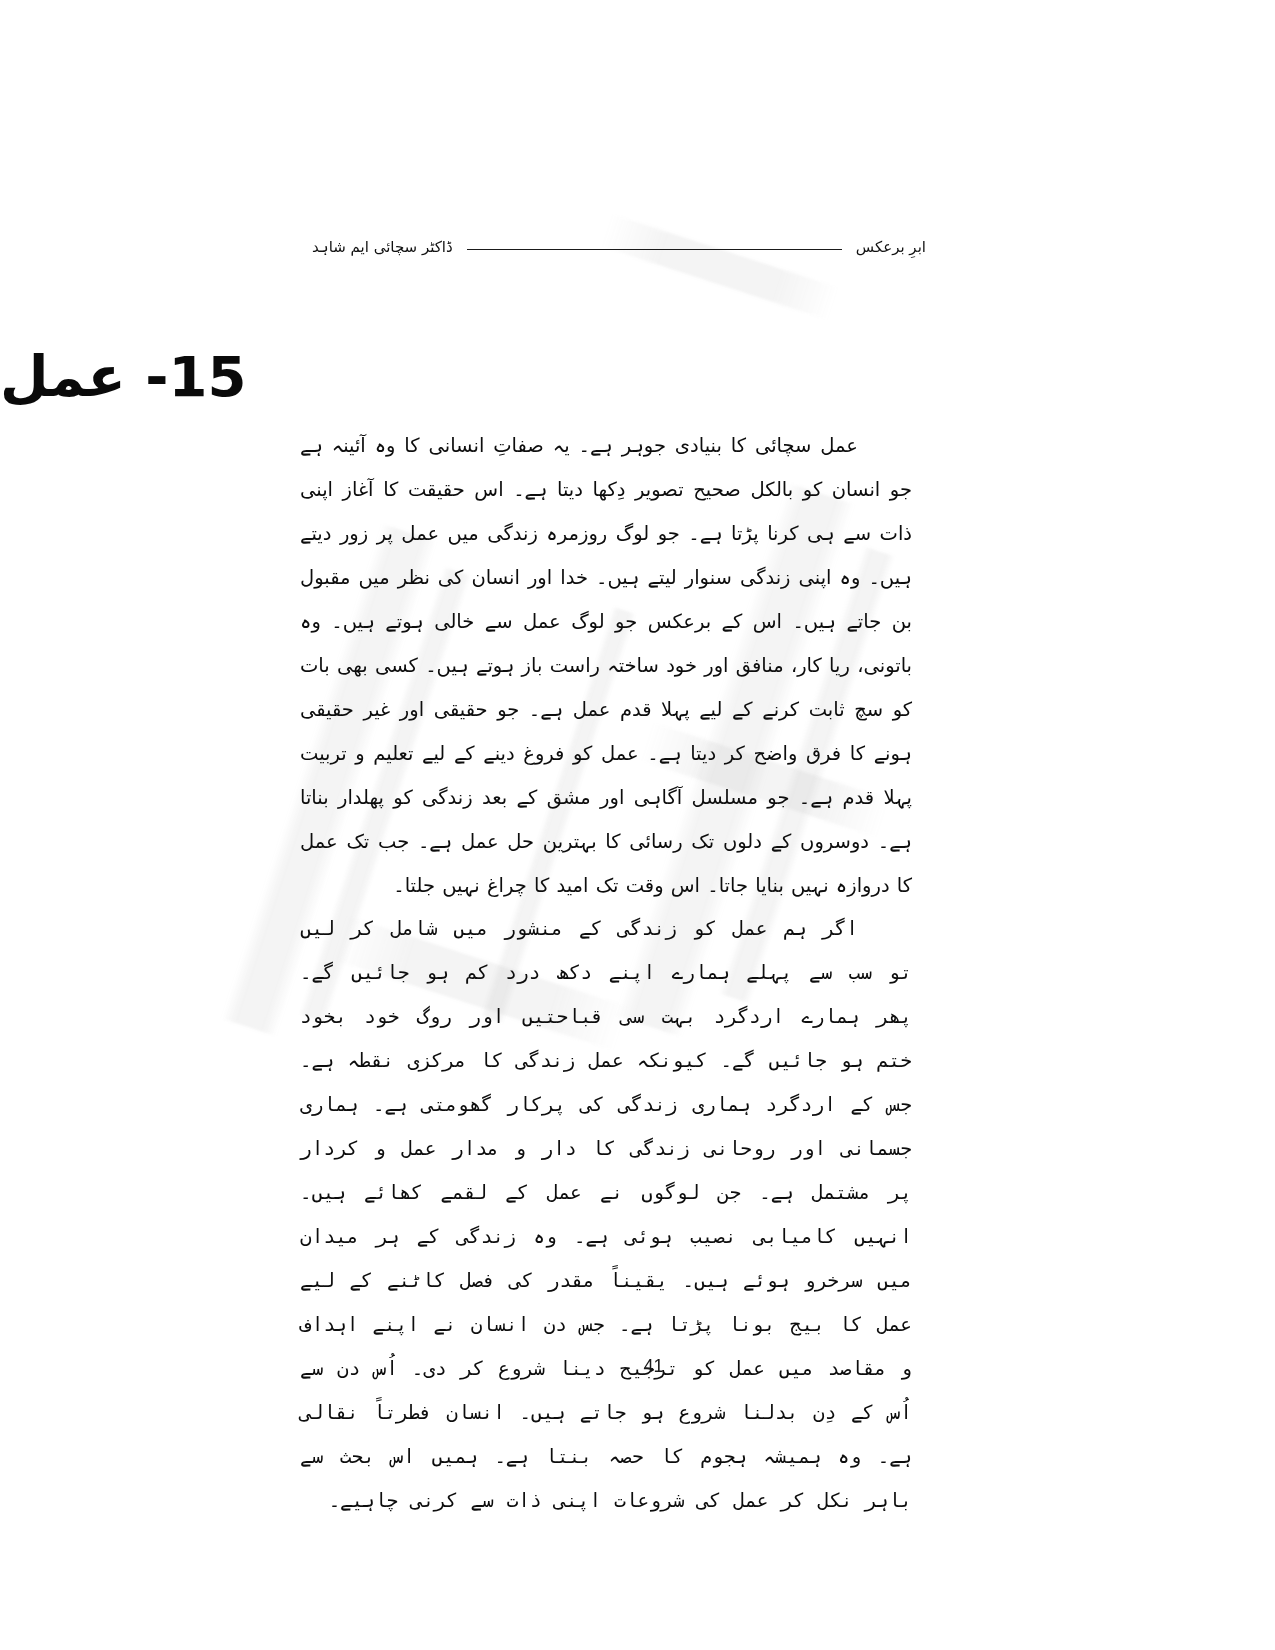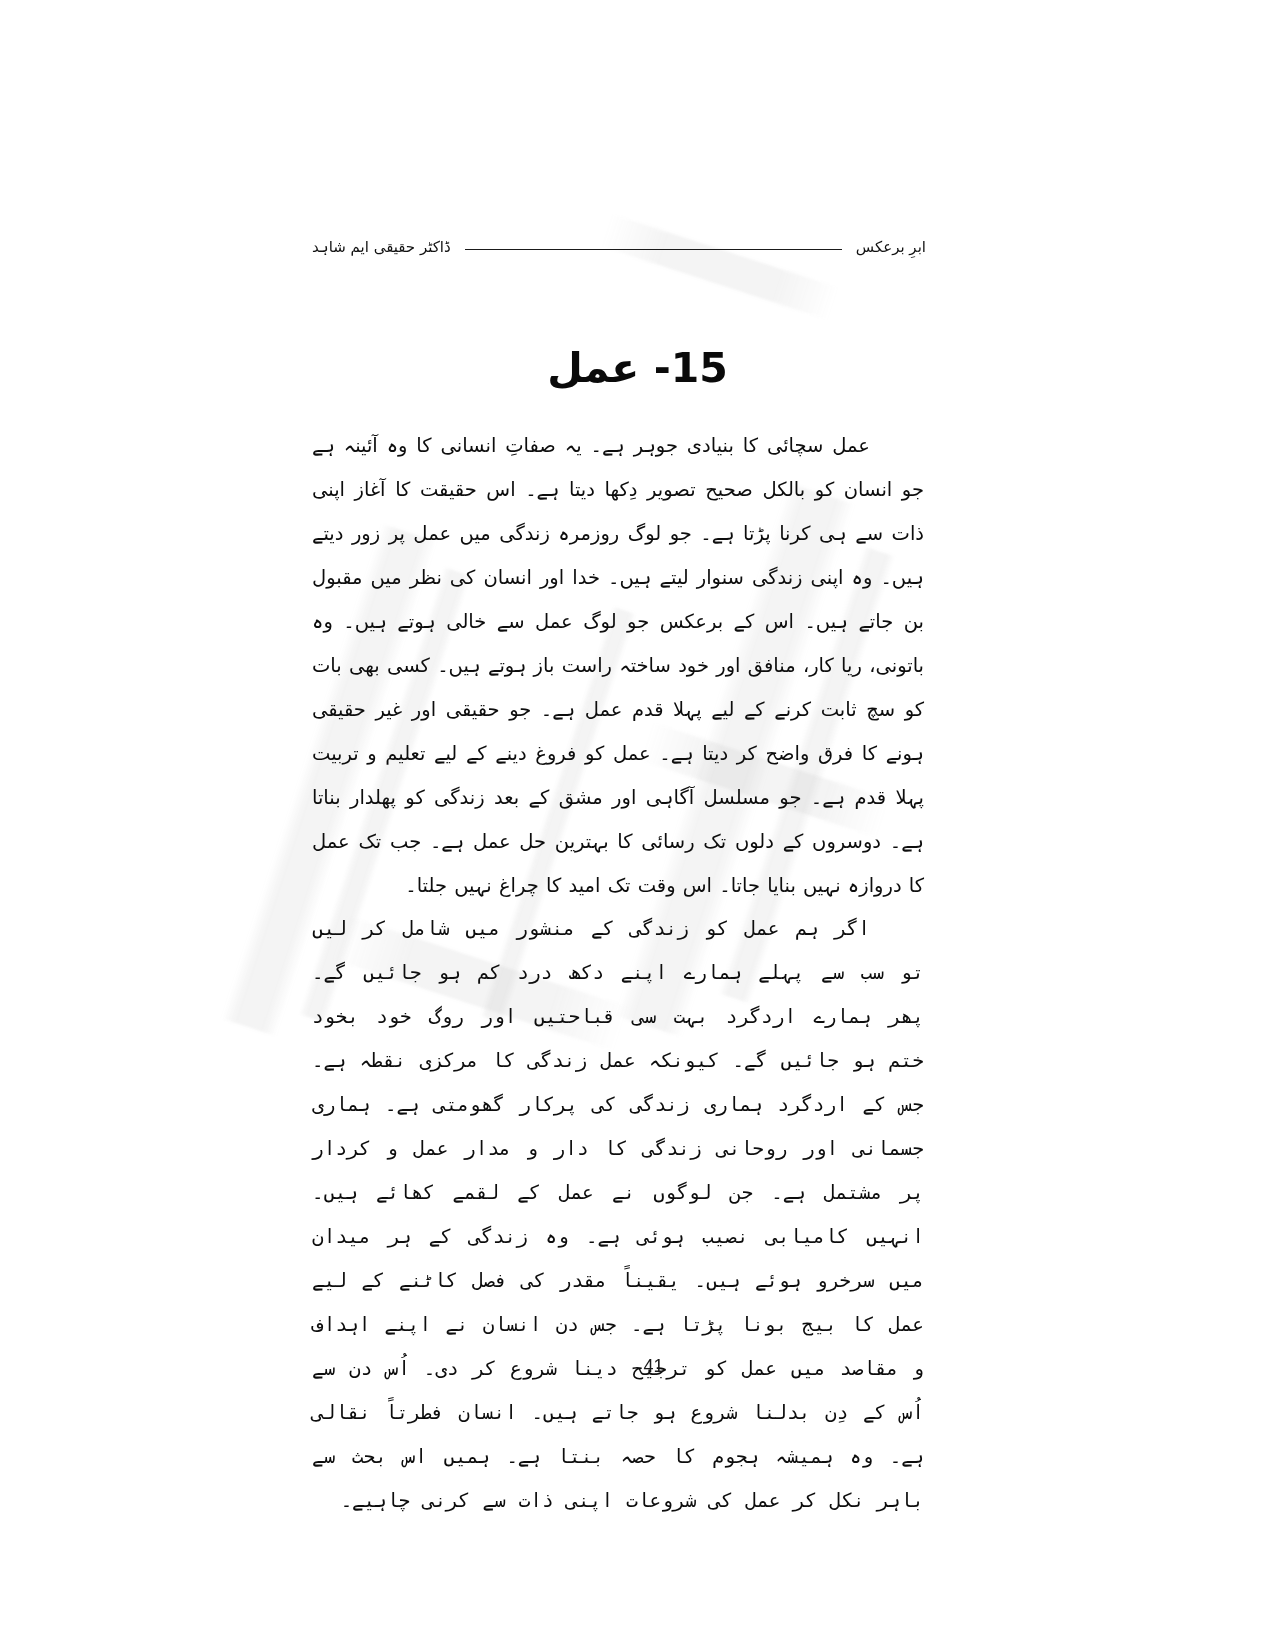--- a/index.html
+++ b/index.html
@@ -79,34 +79,34 @@
     position: relative;
     top: 2px;
   }
 
   
   .chapter-title {
     position: absolute;
     top: 344px;
     left: 0;
     width: 100%;
-    text-align: center;
+    text-align: left;
     direction: rtl;
     font-family: "DejaVu Sans", "Liberation Sans", sans-serif;
-    font-size: 41px;
+    font-size: 56px;
     font-weight: 700;
     color: #0a0a0a;
     letter-spacing: 0.5px;
   }
 
   
   .body-block {
     position: absolute;
     top: 424px;
-    left: 312px;
+    left: 300px;
     width: 612px;
     direction: rtl;
     text-align: justify;
     text-align-last: right;
     font-family: "DejaVu Sans", "Liberation Sans", sans-serif;
     font-size: 19.5px;
     line-height: 44px;
     color: #0d0d0d;
     word-spacing: 1px;
   }
@@ -147,21 +147,21 @@
     <div class="wm-band b6"></div>
     <div class="wm-band b7"></div>
     <div class="wm-band b8"></div>
   </div>
 
   <div class="content">
 
     <div class="running-header">
       <span class="header-text">ابرِ برعکس</span>
       <span class="header-rule"></span>
-      <span class="header-text">ڈاکٹر حقیقی ایم شاہد</span>
+      <span class="header-text">ڈاکٹر سچائی ایم شاہد</span>
     </div>
 
     <div class="chapter-title">15- عمل</div>
 
     <div class="body-block">
       <p class="indented">عمل سچائی کا بنیادی جوہر ہے۔ یہ صفاتِ انسانی کا وہ آئینہ ہے جو انسان کو بالکل صحیح تصویر دِکھا دیتا ہے۔ اس حقیقت کا آغاز اپنی ذات سے ہی کرنا پڑتا ہے۔ جو لوگ روزمرہ زندگی میں عمل پر زور دیتے ہیں۔ وہ اپنی زندگی سنوار لیتے ہیں۔ خدا اور انسان کی نظر میں مقبول بن جاتے ہیں۔ اس کے برعکس جو لوگ عمل سے خالی ہوتے ہیں۔ وہ باتونی، ریا کار، منافق اور خود ساختہ راست باز ہوتے ہیں۔ کسی بھی بات کو سچ ثابت کرنے کے لیے پہلا قدم عمل ہے۔ جو حقیقی اور غیر حقیقی ہونے کا فرق واضح کر دیتا ہے۔ عمل کو فروغ دینے کے لیے تعلیم و تربیت پہلا قدم ہے۔ جو مسلسل آگاہی اور مشق کے بعد زندگی کو پھلدار بناتا ہے۔ دوسروں کے دلوں تک رسائی کا بہترین حل عمل ہے۔ جب تک عمل کا دروازہ نہیں بنایا جاتا۔ اس وقت تک امید کا چراغ نہیں جلتا۔</p>
       <p class="indented last">اگر ہم عمل کو زندگی کے منشور میں شامل کر لیں تو سب سے پہلے ہمارے اپنے دکھ درد کم ہو جائیں گے۔ پھر ہمارے اردگرد بہت سی قباحتیں اور روگ خود بخود ختم ہو جائیں گے۔ کیونکہ عمل زندگی کا مرکزی نقطہ ہے۔ جس کے اردگرد ہماری زندگی کی پرکار گھومتی ہے۔ ہماری جسمانی اور روحانی زندگی کا دار و مدار عمل و کردار پر مشتمل ہے۔ جن لوگوں نے عمل کے لقمے کھائے ہیں۔ انہیں کامیابی نصیب ہوئی ہے۔ وہ زندگی کے ہر میدان میں سرخرو ہوئے ہیں۔ یقیناً مقدر کی فصل کاٹنے کے لیے عمل کا بیج بونا پڑتا ہے۔ جس دن انسان نے اپنے اہداف و مقاصد میں عمل کو ترجیح دینا شروع کر دی۔ اُس دن سے اُس کے دِن بدلنا شروع ہو جاتے ہیں۔ انسان فطرتاً نقالی ہے۔ وہ ہمیشہ ہجوم کا حصہ بنتا ہے۔ ہمیں اس بحث سے باہر نکل کر عمل کی شروعات اپنی ذات سے کرنی چاہیے۔</p>
     </div>
 
     <div class="page-number">41</div>

